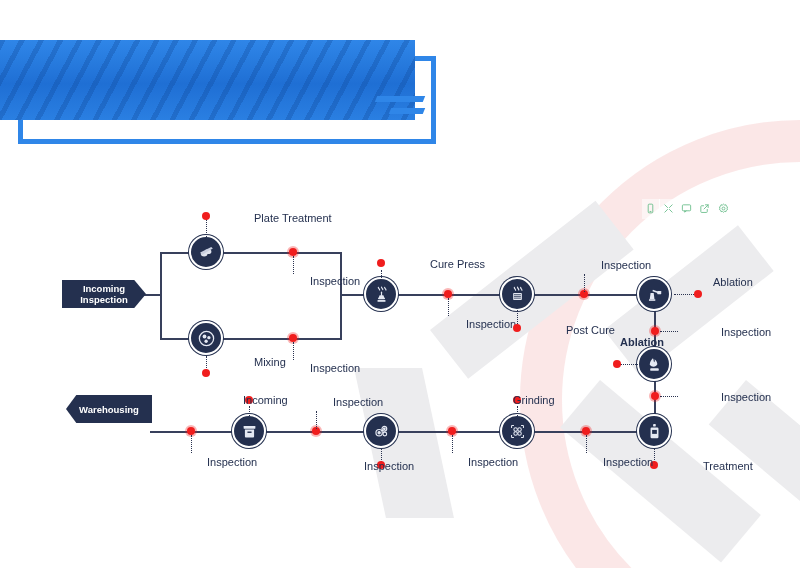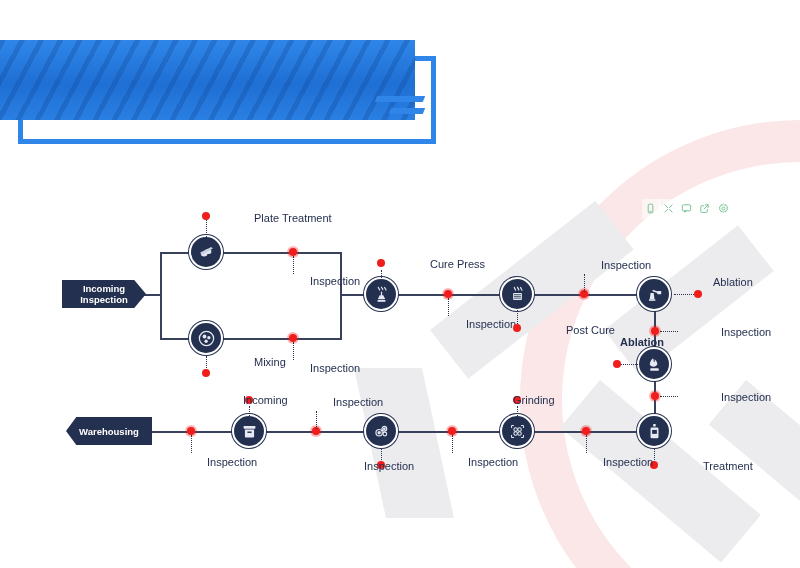--- a/index.html
+++ b/index.html
@@ -131,21 +131,21 @@
   <div class="line h" style="left:534px; top:431px; width:106px;"></div>
   <div class="line h" style="left:396px; top:431px; width:106px;"></div>
   <div class="line h" style="left:264px; top:431px; width:100px;"></div>
   <div class="line h" style="left:150px; top:431px; width:82px;"></div>
 
   <div class="tag" id="tag-incoming" style="left:62px; top:280px; width:84px;">
     <span>Incoming
 Inspection</span>
   </div>
 
-  <div class="tag" id="tag-warehousing" style="left:66px; top:417px; width:86px;">
+  <div class="tag" id="tag-warehousing" style="left:66px; top:395px; width:86px;">
     <span>Warehousing</span>
   </div>
 
   <div class="node" style="left:189px; top:235px;">
     <span>
       <svg viewBox="0 0 24 24" fill="#dfe3ee">
         <ellipse cx="9" cy="14" rx="4.2" ry="3"></ellipse>
           <ellipse cx="14" cy="11" rx="4.2" ry="3"></ellipse>
         <path d="M4 12 L18 5 L20 7 L6 15 Z" fill="#c9cfe0"></path>
       </svg>

